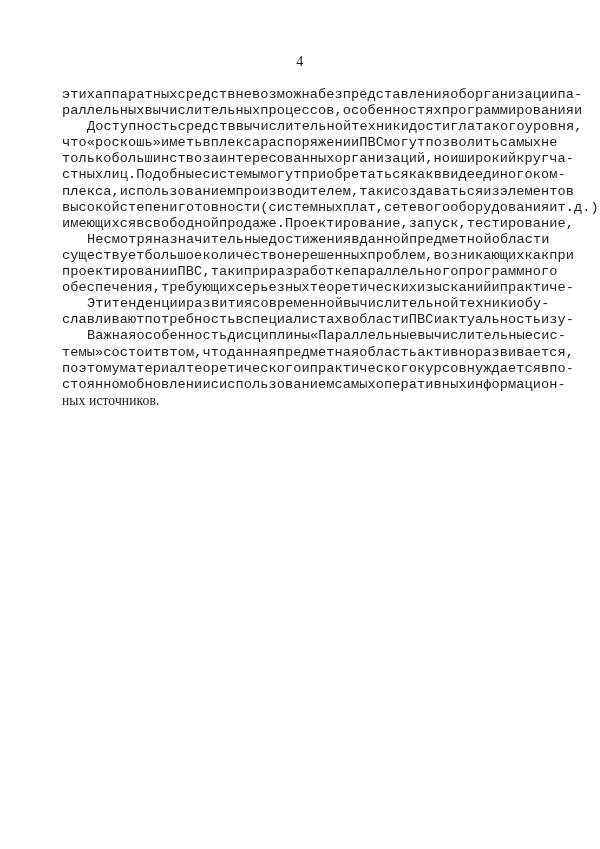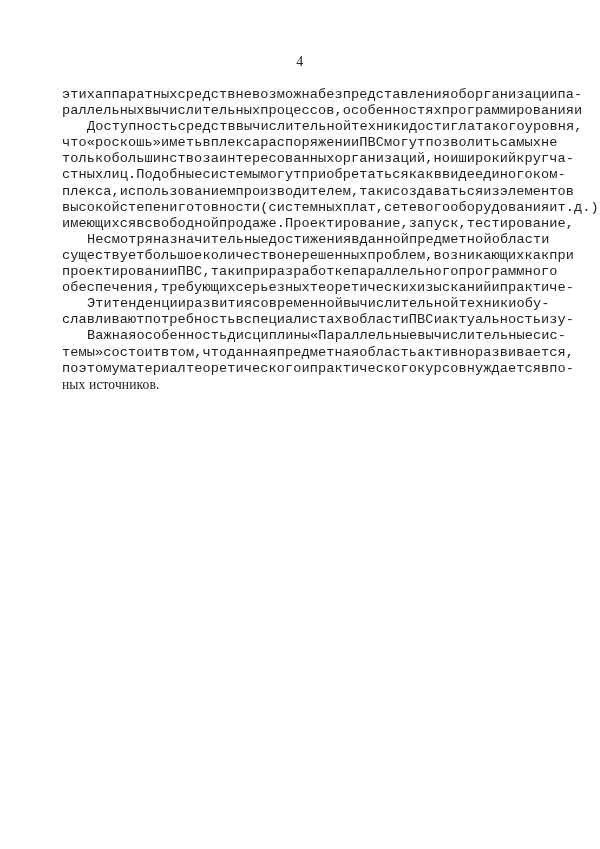--- a/index.html
+++ b/index.html
@@ -239,15 +239,24 @@
         <span>поэтому</span>
         <span>материал</span>
         <span>теоретического</span>
         <span>и</span>
         <span>практического</span>
         <span>курсов</span>
         <span>нуждается</span>
         <span>в</span>
         <span>по-</span>
       </div>
+      <div class="line just">
+        <span>стоянном</span>
+        <span>обновлении</span>
+        <span>с</span>
+        <span>использованием</span>
+        <span>самых</span>
+        <span>оперативных</span>
+        <span>информацион-</span>
+      </div>
       <div class="line">ных источников.</div>
     </div>
 </div>
 
 </body></html>

